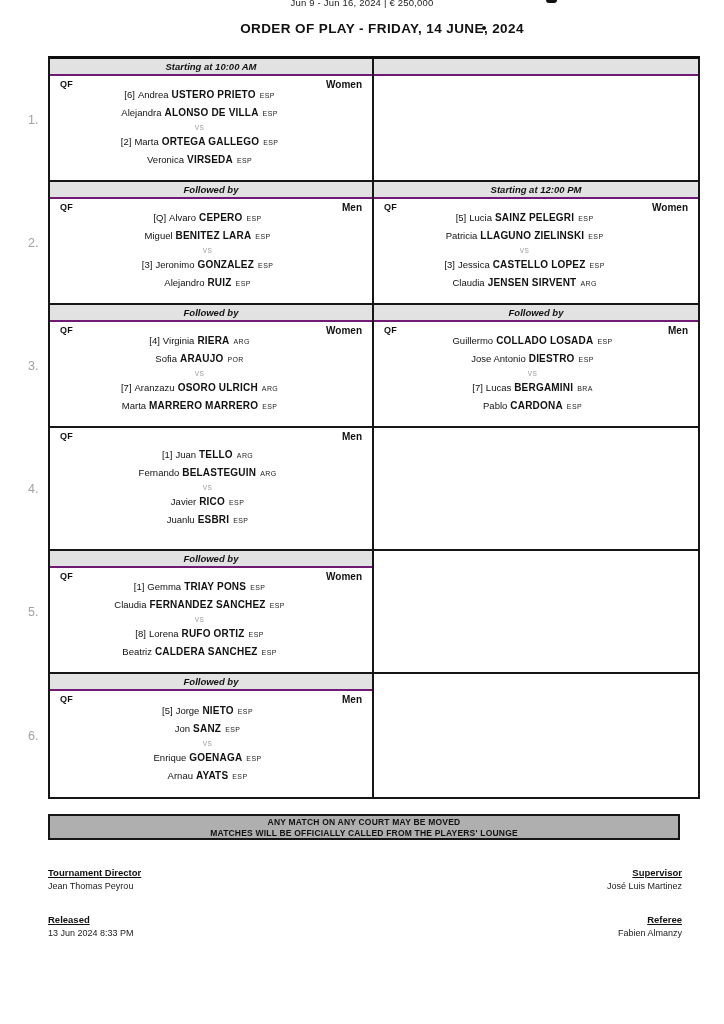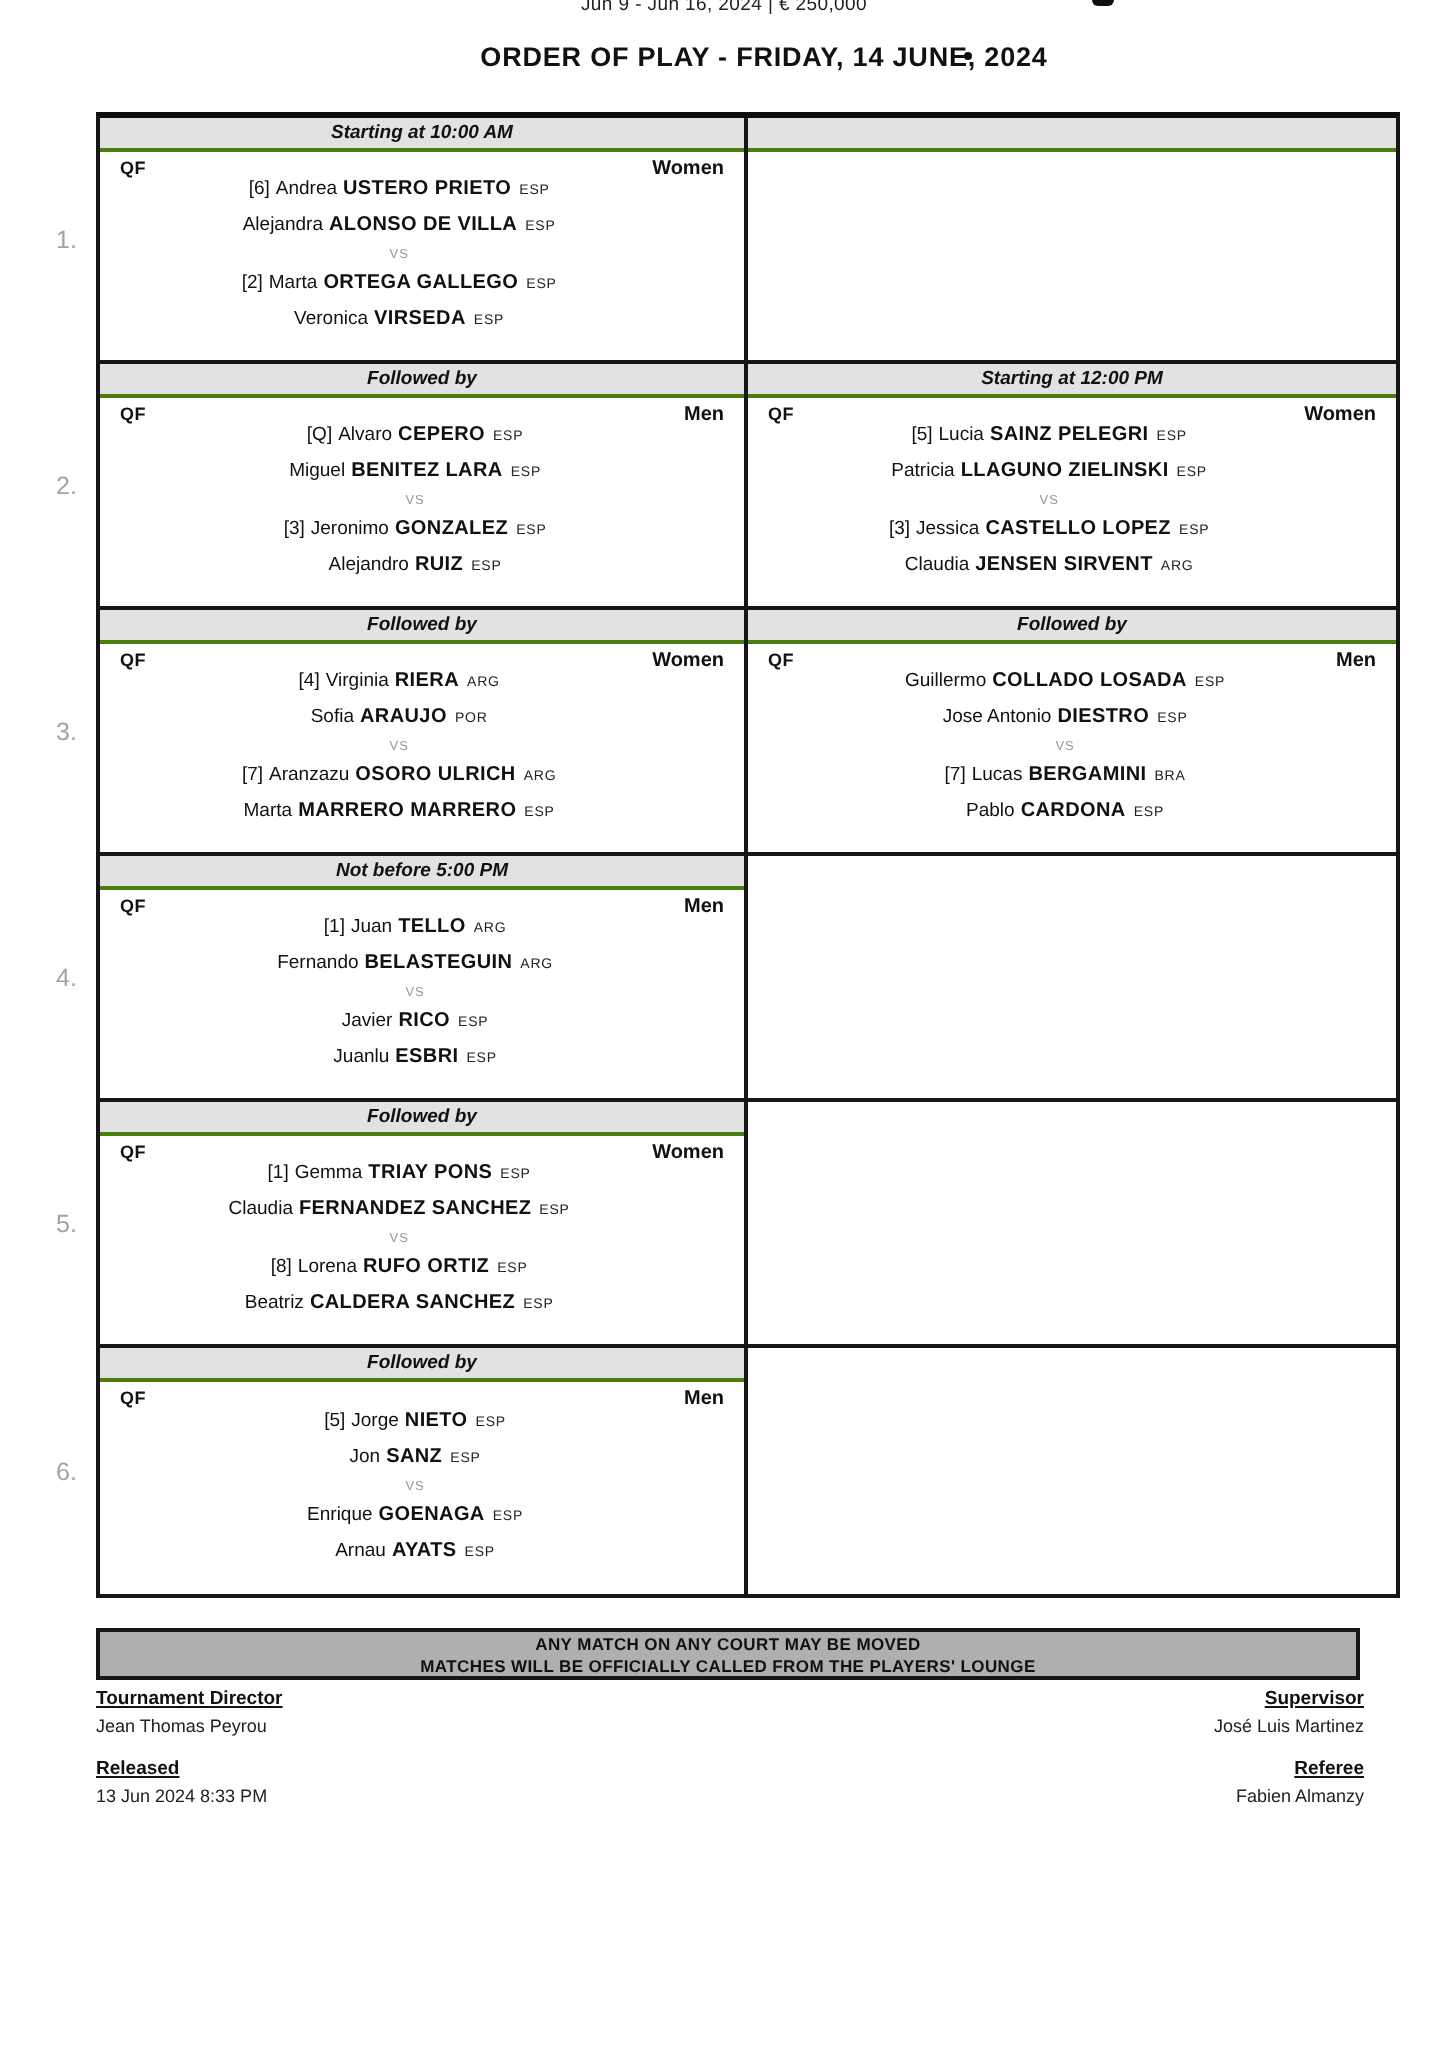--- a/index.html
+++ b/index.html
@@ -23,21 +23,21 @@
   
   .table{position:absolute;left:48px;top:56px;width:652px;height:743px;
     border:2px solid #161616;border-top:3px solid #0d0d0d;box-sizing:border-box;}
   .row{position:relative;display:flex;height:123px;box-sizing:border-box;
     border-bottom:2px solid #161616;}
   .row:last-child{border-bottom:none;}
   .row-number{position:absolute;left:-22px;top:50%;transform:translateY(-50%);
     color:#a2a2a2;font-size:12.5px;}
   .cell{width:50%;box-sizing:border-box;display:flex;flex-direction:column;}
   .cell.center-cell{border-right:2px solid #161616;}
-  .band{height:17px;box-sizing:border-box;background:#e2e2e2;border-bottom:2px solid #4d7c0f;
+  .band{height:17px;box-sizing:border-box;background:#e2e2e2;border-bottom:2px solid #701a75;
     display:flex;align-items:center;justify-content:center;
     font-size:9.5px;font-weight:bold;font-style:italic;}
   .match{flex:1;display:flex;flex-direction:row;padding:3px 10px 5px 10px;box-sizing:border-box;}
   .round{text-align:right;font-size:9px;font-weight:bold;letter-spacing:.3px;}
   .players{flex:1;display:flex;flex-direction:column;justify-content:center;gap:4px;}
   .player-line{text-align:center;font-size:9.5px;line-height:13px;white-space:nowrap;}
   .player-line span:empty{display:none;}
   .seed{margin-right:3px;}
   .first{margin-right:3px;}
   .last{font-weight:bold;font-size:10px;margin-right:4px;letter-spacing:.2px;}
@@ -47,21 +47,21 @@
   .cell.empty-cell .round,.cell.empty-cell .players,.cell.empty-cell .gender{visibility:hidden;}
 
   
   .notice{position:absolute;left:48px;top:814px;width:632px;height:26px;box-sizing:border-box;
     background:#afafaf;border:2px solid #161616;display:flex;flex-direction:column;
     align-items:center;justify-content:center;gap:1px;}
   .notice-line{font-size:8.5px;font-weight:bold;line-height:10px;letter-spacing:.2px;}
   .footer-block{position:absolute;top:844px;}
   .footer-block.fb-left{left:48px;text-align:left;}
   .footer-block.fb-right{right:42px;text-align:right;}
-  .footer-entry{margin-bottom:11px;}
+  .footer-entry{margin-bottom:11px;margin-top:23px;}
   .footer-label{font-size:9.5px;font-weight:bold;text-decoration:underline;margin-bottom:3px;}
   .footer-value{font-size:9px;color:#222;}
 </style>
 </head>
 <body>
 
 <div class="page">
 
   <div class="date-line">Jun 9 - Jun 16, 2024  |  € 250,000</div>
   <div class="logo-fragment frag-a"></div>
@@ -227,23 +227,20 @@
             </div>
           </div>
           <div class="gender">Men</div>
         </div>
       </div>
     </div>
         <div class="row">
       <div class="row-number">4.</div>
 
       <div class="cell center-cell">
-        <div class="band">
-          <span>Not before 5:00 PM</span>
-        </div>
         <div class="match">
           <div class="round">QF</div>
           <div class="players">
             <div class="player-line">
               <span class="seed">[1]</span><span class="first">Juan</span><span class="last">TELLO</span><span class="country">ARG</span>
             </div>
             <div class="player-line">
               <span class="first">Fernando</span><span class="last">BELASTEGUIN</span><span class="country">ARG</span>
             </div>
             <div class="vs">VS</div>

